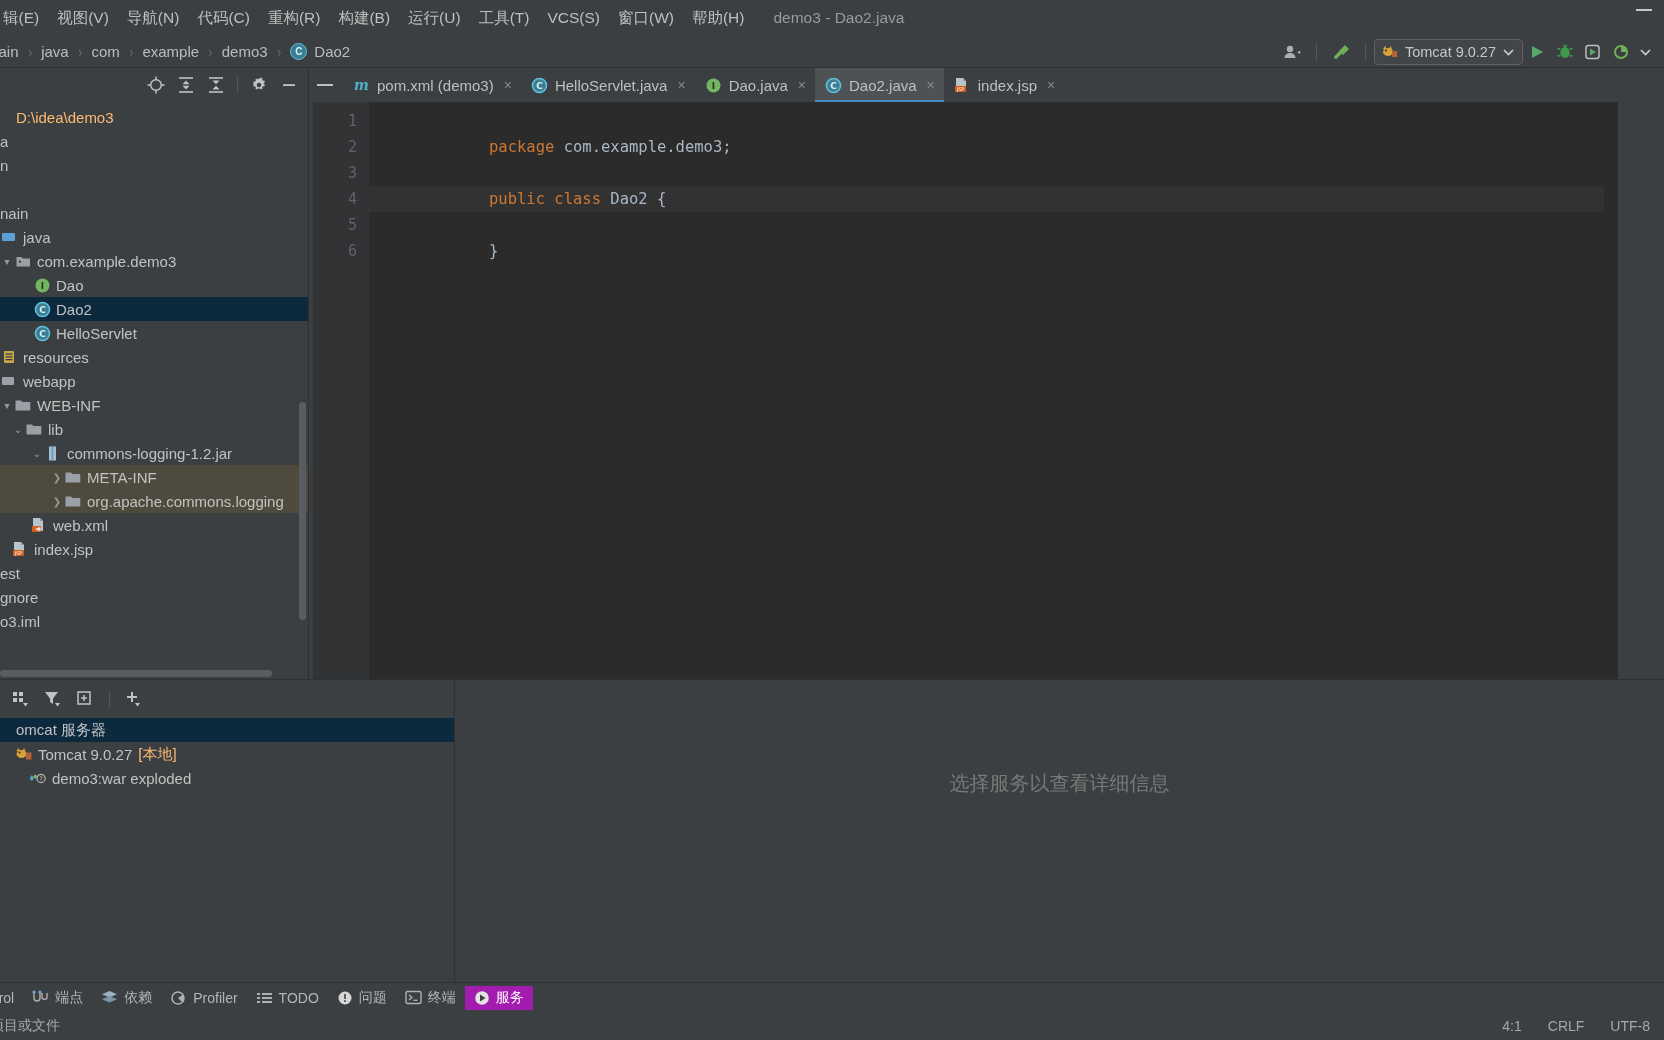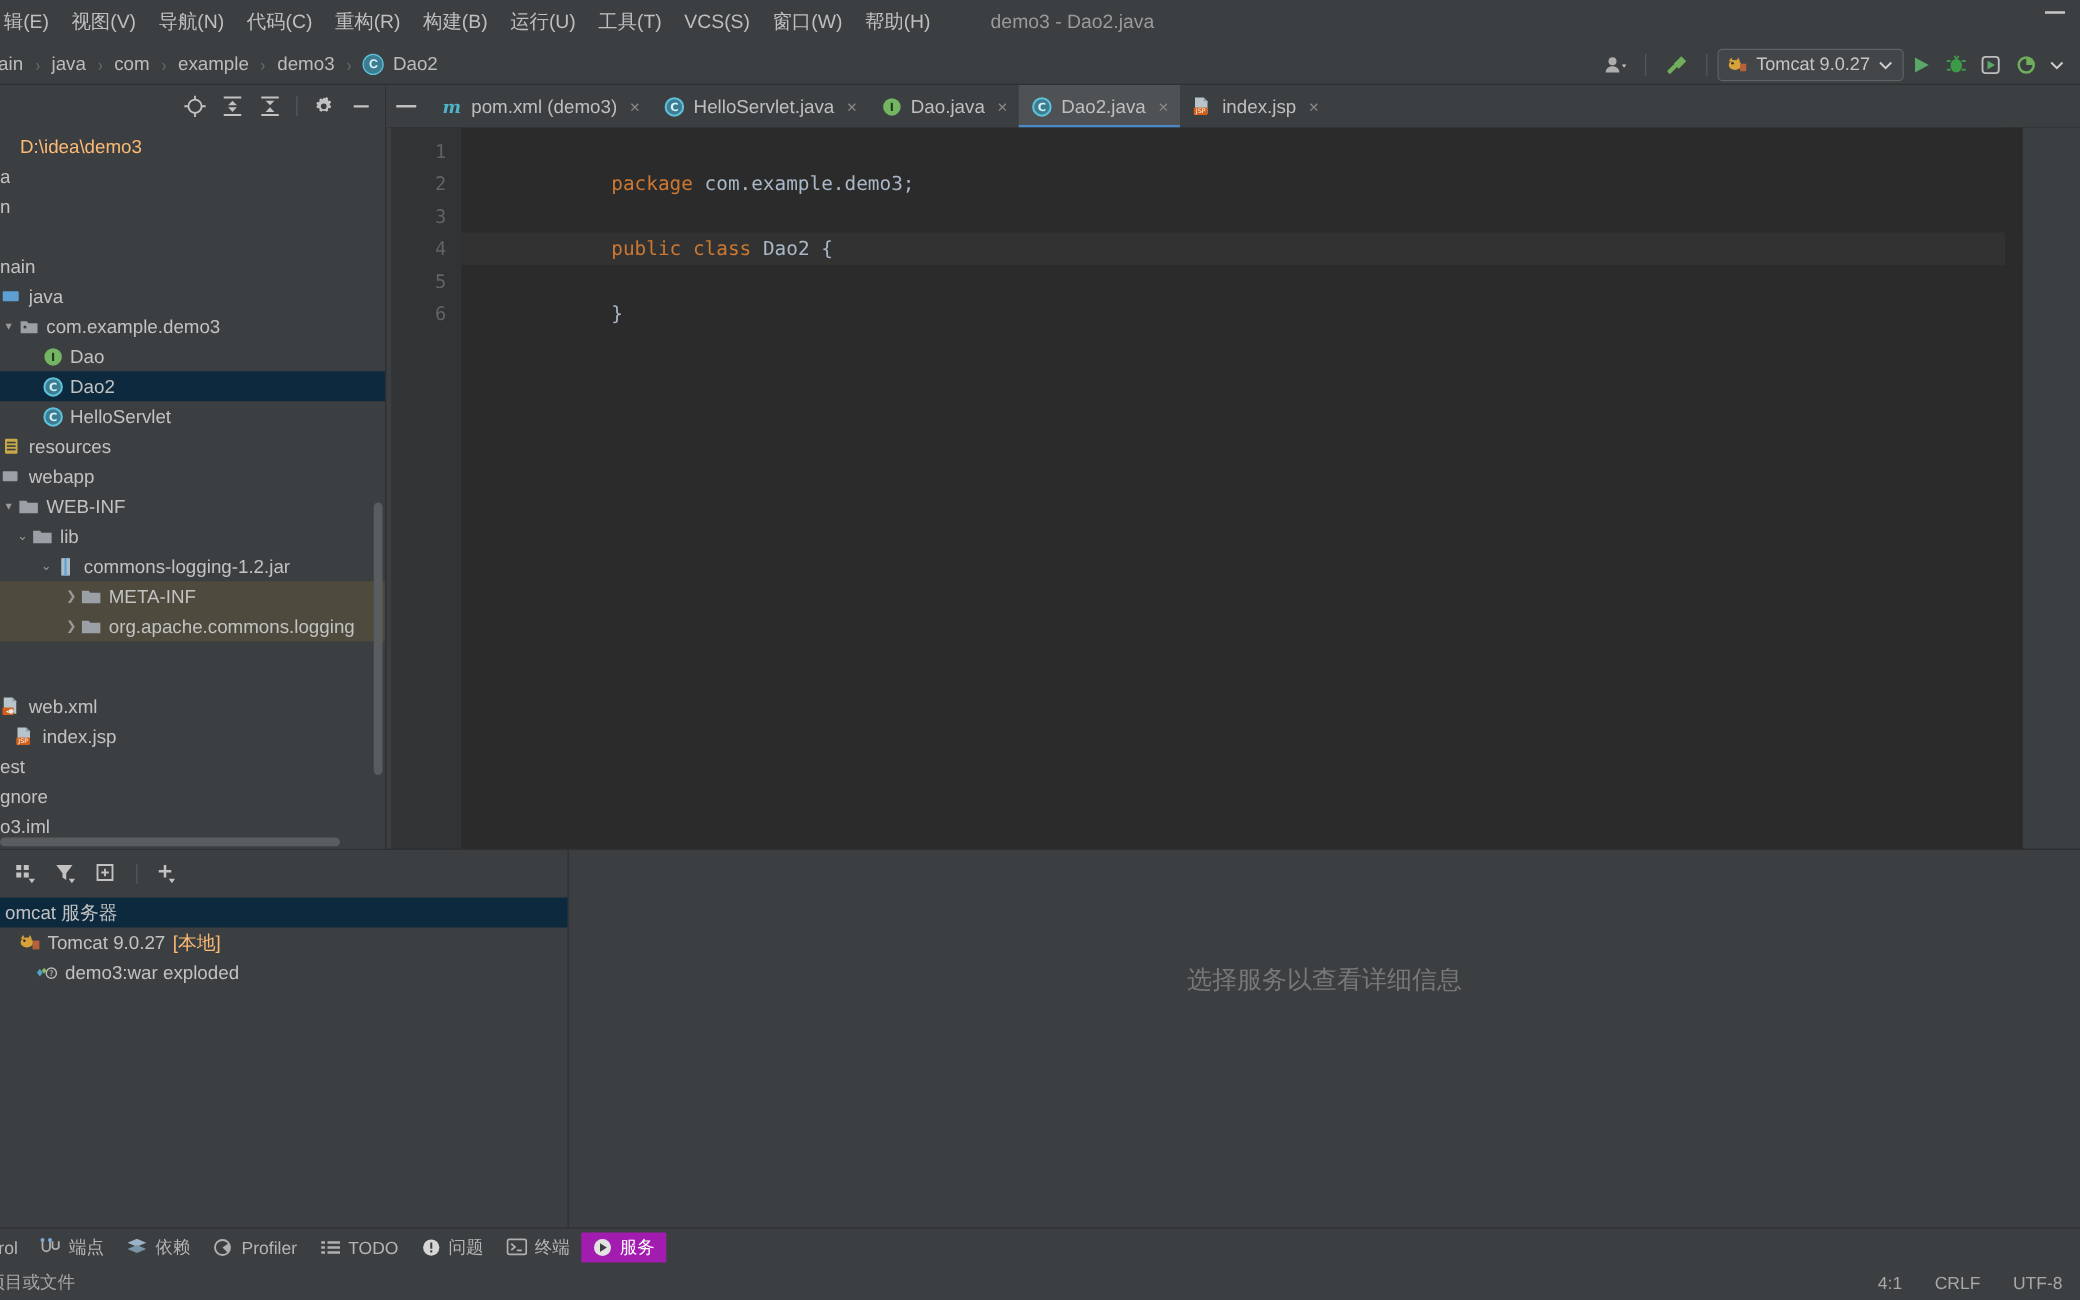--- a/index.html
+++ b/index.html
@@ -17,21 +17,21 @@
   .menubar {
     height: 36px; background: #3c3f41; display: flex; align-items: center;
     padding-left: 0; flex: 0 0 36px; position: relative;
   }
   .menubar .mi {
     font-size: 15.5px; color: #bfbfbf; padding: 2px 9px; white-space: nowrap;
     line-height: 1;
   }
   .menubar .mi:first-child { margin-left: -6px; }
   .win-title {
-    margin-left: 39px; font-size: 15.5px; color: #9a9a9a; white-space: nowrap;
+    margin-left: 20px; font-size: 15.5px; color: #9a9a9a; white-space: nowrap;
   }
   .win-min {
     position: absolute; right: 12px; top: 9px; width: 16px; height: 2px;
     background: #c8c8c8;
   }
 
   
   .navbar {
     height: 32px; background: #3c3f41; display: flex; align-items: center;
     flex: 0 0 32px; border-bottom: 1px solid #2e3133; position: relative;
@@ -489,21 +489,21 @@
         </div>
         <div class="trow hl" style="padding-left:50px;">
           <span class="arw">❯</span>
           <span class="ico">
             <svg width="16" height="13" viewBox="0 0 16 13">
                 <path d="M0.5 1.5h5.5l1.3 1.6h8v8.4h-14.8z" fill="#9aa0a6"></path>
               </svg>
           </span>
           <span class="txt">org.apache.commons.logging</span>
         </div>
-        <div class="trow" style="margin-top:40px;">
+        <div class="trow" style="padding-left:30px;">
           <span class="ico">
             <svg width="17" height="16" viewBox="0 0 17 16">
               <path d="M2 1h7l3 3v10H2z" fill="#b8c4cc"></path>
               <path d="M9 1l3 3H9z" fill="#8b979e"></path>
               <rect x="1" y="9" width="9" height="6" rx="1" fill="#d2601a"></rect>
               <text x="3.6" y="14" font-size="6" fill="#fff" font-family="DejaVu Sans">&lt;</text>
               <circle cx="8" cy="12" r="1.8" fill="#e8e8e8"></circle>
             </svg>
           </span>
           <span class="txt">web.xml</span>
@@ -658,21 +658,21 @@
           <div class="svc-ico">
             <svg width="20" height="20" viewBox="0 0 20 20">
               <line x1="8" y1="3" x2="8" y2="13" stroke="#c2c2c2" stroke-width="2"></line>
               <line x1="3" y1="8" x2="13" y2="8" stroke="#c2c2c2" stroke-width="2"></line>
               <path d="M11 14 L16 14 L13.5 17.5 Z" fill="#c2c2c2"></path>
             </svg>
           </div>
         </div>
 
         <div class="svc-tree">
-          <div class="srow sel" style="padding-left:4px;">
+          <div class="srow sel" style="padding-left:16px;">
             <span>omcat 服务器</span>
           </div>
           <div class="srow" style="padding-left:14px;">
             <span class="ico">
               <svg width="18" height="16" viewBox="0 0 18 16">
                 <ellipse cx="6.5" cy="8" rx="5" ry="4" fill="#d7a13b"></ellipse>
                 <circle cx="4.5" cy="6.5" r="1" fill="#2b2b2b"></circle>
                 <path d="M1.5 5 L3.5 2 L5 5 Z" fill="#d7a13b"></path>
                 <path d="M7.5 5 L9 2 L10.5 5 Z" fill="#d7a13b"></path>
                 <rect x="11" y="6.5" width="5.5" height="7" fill="#b5623a"></rect>

